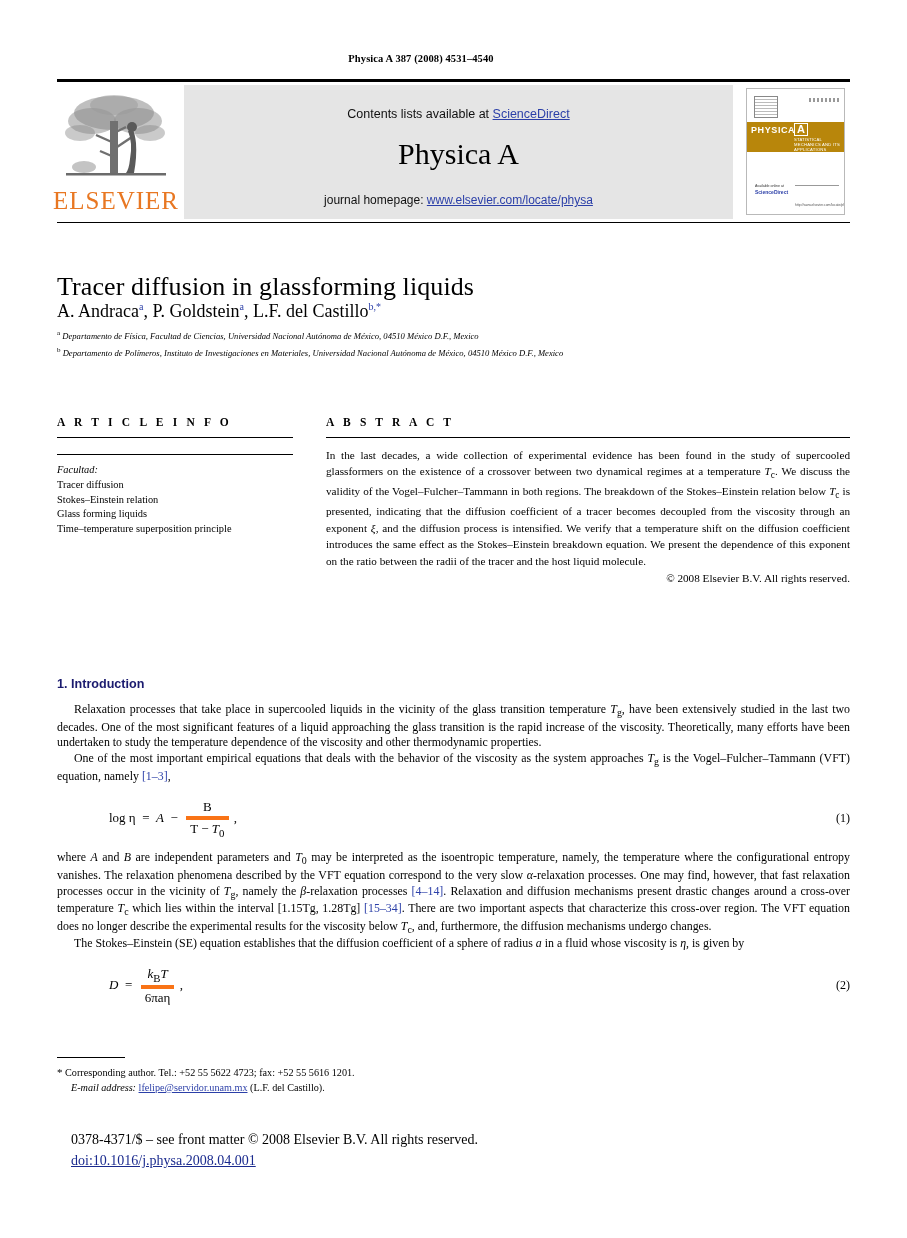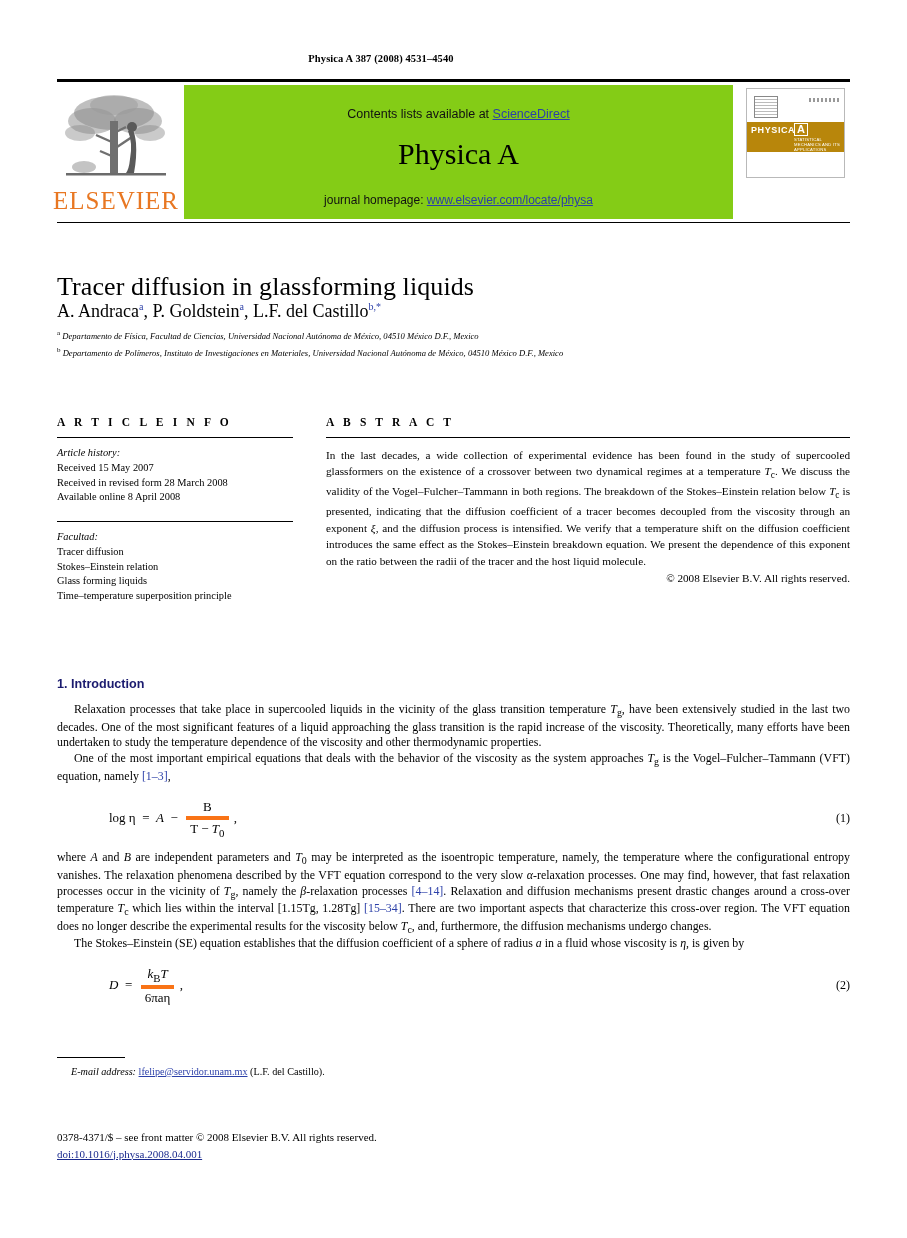--- a/index.html
+++ b/index.html
@@ -22,20 +22,21 @@
 
   
   .running-head {
     position: absolute;
     left: 0; top: 53px;
     width: 762px;
     text-align: center;
     font-size: 10.5px;
     font-weight: bold;
     letter-spacing: 0.1px;
+    padding-left: 40px;
   }
 
   
   .masthead {
     position: absolute;
     left: 57px; top: 79px;
     width: 793px;
   }
   .masthead-rule {
     height: 3px;
@@ -70,21 +71,21 @@
     font-size: 25px;
     letter-spacing: 1.0px;
     color: #E87722;
     line-height: 1;
     margin-top: 1px;
     font-weight: normal;
   }
 
   .journal-cell {
     flex: 1 1 auto;
-    background: #84cc16;
+    background: #e5e5e5;
     margin-left: 9px;
     margin-right: 13px;
     position: relative;
   }
   .contents-line {
     text-align: center;
     font-family: "Liberation Sans", sans-serif;
     font-size: 12.5px;
     color: #111;
     padding-top: 22px;
@@ -110,21 +111,21 @@
 
   .cover-cell {
     width: 104px;
     flex: 0 0 104px;
     position: relative;
   }
   .cover-thumb {
     position: absolute;
     left: 0; top: 3px;
     width: 99px;
-    height: 90px;
+    height: 127px;
     background: #ffffff;
     border: 1px solid #b9b9b9;
     box-sizing: border-box;
     overflow: hidden;
   }
   .cover-topbox {
     position: absolute; left: 7px; top: 7px;
     width: 22px; height: 20px;
     border: 1px solid #888;
     background: repeating-linear-gradient(0deg,#fff,#fff 2px,#bbb 2px,#bbb 3px);
@@ -290,22 +291,22 @@
   .footnote-rule { width: 68px; height: 1px; background: #000; margin-bottom: 7px; }
   .footnote-line {
     font-size: 10.2px; line-height: 1.45;
     padding-left: 14px; text-indent: -14px;
   }
   .footnote-line .star { font-size: 11px; }
   .footnote-line .em { font-style: italic; }
   .mail { color: #2b3fa8; }
 
   .colophon {
-    position: absolute; left: 57px; top: 1129px; width: 600px;
-    font-size: 11px; line-height: 1.5;
+    position: absolute; left: 71px; top: 1129px; width: 600px;
+    font-size: 14px; line-height: 1.5;
   }
   .doi { color: #1a2a8e; }
 </style>
 </head>
 <body>
 
 <div class="page">
 
   <div class="running-head">Physica A 387 (2008) 4531–4540</div>
 
@@ -382,26 +383,20 @@
       <sup>b</sup>
       <span>Departamento de Polímeros, Instituto de Investigaciones en Materiales, Universidad Nacional Autónoma de México, 04510 México D.F., Mexico</span>
     </div>
   </div>
 
   <div class="info-abstract">
 
     <div class="col-info">
       <div class="sec-head">A R T I C L E   I N F O</div>
       <div class="hr-thin"></div>
-      <div class="info-group">
-        <div class="lbl">Article history:</div>
-        <div>Received 15 May 2007</div>
-        <div>Received in revised form 28 March 2008</div>
-        <div>Available online 8 April 2008</div>
-      </div>
       <div class="hr-thin2" style="margin-top:16px;"></div>
       <div class="info-group">
         <div class="lbl">Facultad:</div>
         <div>Tracer diffusion</div>
         <div>Stokes–Einstein relation</div>
         <div>Glass forming liquids</div>
         <div>Time–temperature superposition principle</div>
       </div>
     </div>
 
@@ -447,20 +442,24 @@
           <span class="den">6πaη</span>
         </span>
         <span>,</span>
       </div>
       <div class="eq-num">(2)</div>
     </div>
   </div>
 
   <div class="footnote">
     <div class="footnote-rule"></div>
+    <div class="footnote-line">
+      <span class="star">*</span>
+      <span>Corresponding author. Tel.: +52 55 5622 4723; fax: +52 55 5616 1201.</span>
+    </div>
     <div class="footnote-line" style="padding-left:14px;text-indent:0;">
       <span class="em">E-mail address:</span>
       <a class="mail" href="#">lfelipe@servidor.unam.mx</a>
       <span>(L.F. del Castillo).</span>
     </div>
   </div>
 
   <div class="colophon">
     <div>0378-4371/$ – see front matter © 2008 Elsevier B.V. All rights reserved.</div>
     <a class="doi" href="#">doi:10.1016/j.physa.2008.04.001</a>

